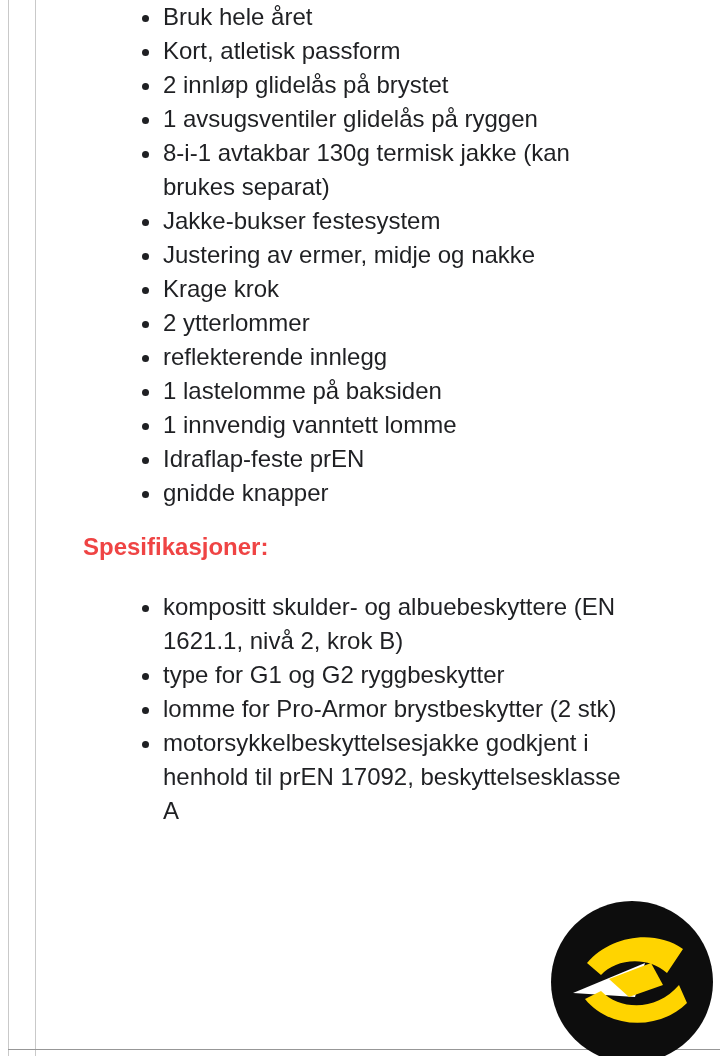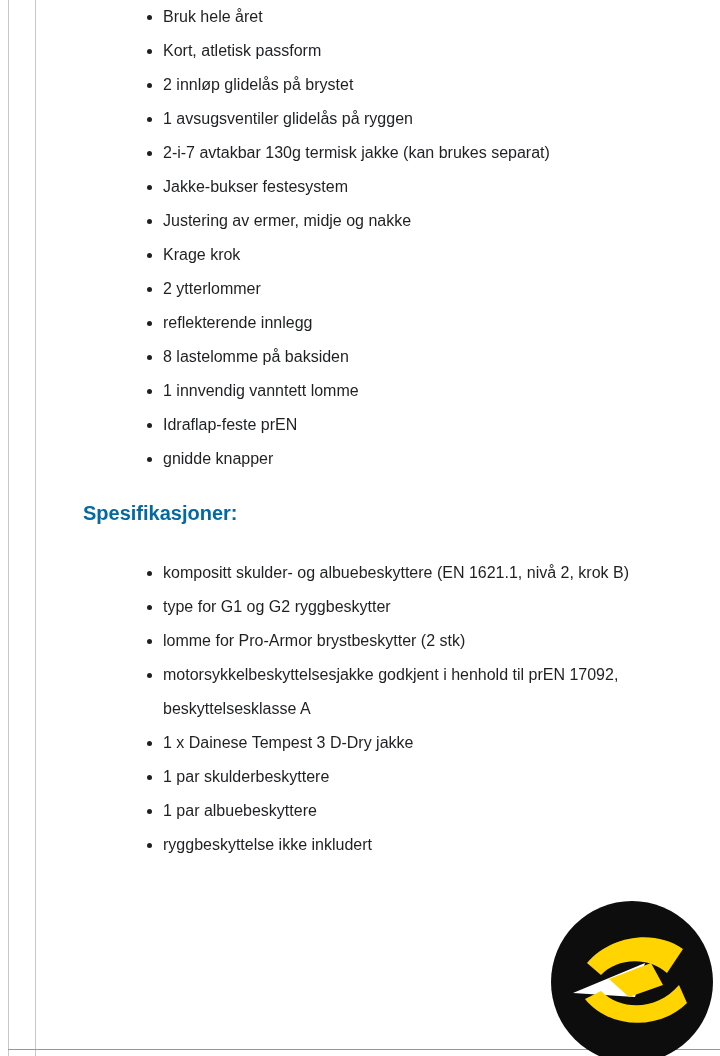--- a/index.html
+++ b/index.html
@@ -41,30 +41,30 @@
     padding-left: 83px;
     box-sizing: border-box;
   }
   ul {
     list-style: disc outside;
     margin: 0;
     padding: 0 0 0 80px;
     width: 470px;
   }
   li {
-    font-size: 16px;
+    font-size: 24px;
     line-height: 34px;
     color: #1f2023;
   }
   h3 {
-    font-size: 20px;
+    font-size: 24px;
     line-height: 34px;
     font-weight: 700;
     margin: 20px 0 26px 0;
-    color: #0369a1;
+    color: #ef4444;
   }
   .logo {
     position: absolute;
     left: 551px;
     top: 901px;
     width: 162px;
     height: 162px;
     z-index: 5;
   }
 </style>
@@ -75,48 +75,42 @@
 
   <div class="vline vline-outer"></div>
   <div class="vline vline-inner"></div>
 
   <div class="content">
     <ul>
         <li>Bruk hele året</li>
         <li>Kort, atletisk passform</li>
         <li>2 innløp glidelås på brystet</li>
         <li>1 avsugsventiler glidelås på ryggen</li>
-        <li>2-i-7 avtakbar 130g termisk jakke (kan brukes separat)</li>
+        <li>8-i-1 avtakbar 130g termisk jakke (kan brukes separat)</li>
         <li>Jakke-bukser festesystem</li>
         <li>Justering av ermer, midje og nakke</li>
         <li>Krage krok</li>
         <li>2 ytterlommer</li>
         <li>reflekterende innlegg</li>
-        <li>8 lastelomme på baksiden</li>
+        <li>1 lastelomme på baksiden</li>
         <li>1 innvendig vanntett lomme</li>
         <li>Idraflap-feste prEN</li>
         <li>gnidde knapper</li>
       </ul>
 
     <h3>Spesifikasjoner:</h3>
 
     <ul>
         <li>kompositt skulder- og albuebeskyttere (EN 1621.1, nivå 2, krok B)</li>
         <li>type for G1 og G2 ryggbeskytter</li>
         <li>lomme for Pro-Armor brystbeskytter (2 stk)</li>
         <li>motorsykkelbeskyttelsesjakke godkjent i henhold til prEN 17092, beskyttelsesklasse A</li>
       </ul>
 
 
-    <ul>
-        <li>1 x Dainese Tempest 3 D-Dry jakke</li>
-        <li>1 par skulderbeskyttere</li>
-        <li>1 par albuebeskyttere</li>
-        <li>ryggbeskyttelse ikke inkludert</li>
-      </ul>
   </div>
 
   <div class="hline"></div>
 
   <div class="logo">
     <svg viewBox="0 0 162 162" width="162" height="162" xmlns="http://www.w3.org/2000/svg" aria-hidden="true">
       <circle cx="81" cy="81" r="81" fill="#0d0d0d"></circle>
       <path d="M36 62 C60 34 104 28 132 48 L116 72 C96 54 64 58 50 74 Z" fill="#ffd400"></path>
       <path d="M22 92 L94 62 L84 96 Z" fill="#ffffff"></path>
       <path d="M58 78 L100 62 L112 84 L78 96 Z" fill="#ffd400"></path>

